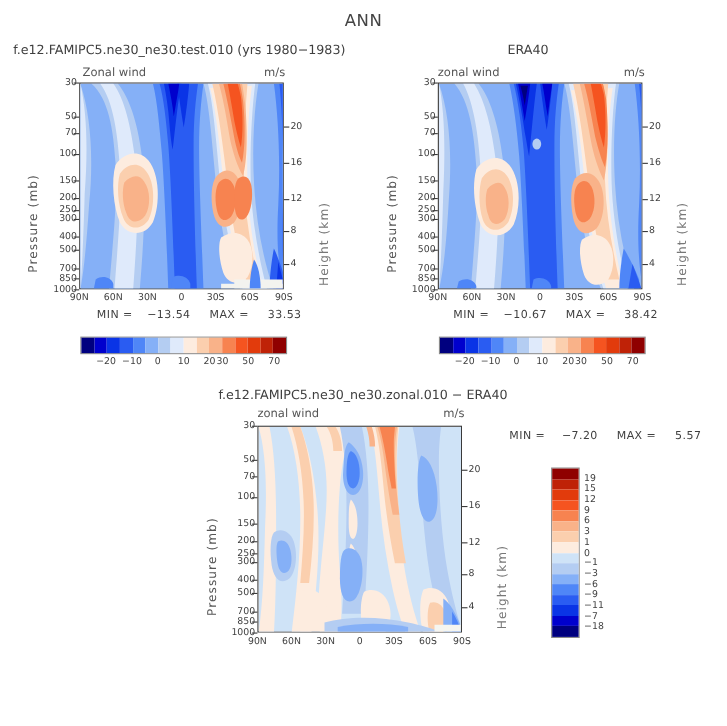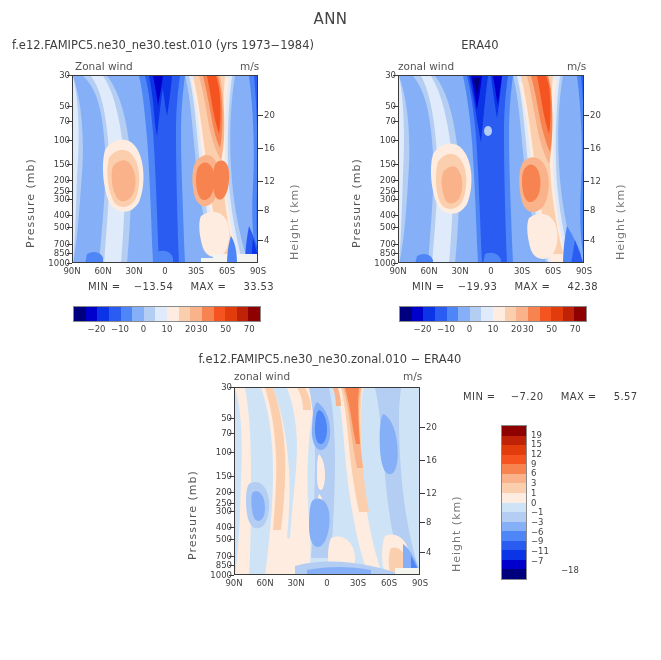--- a/index.html
+++ b/index.html
@@ -29,21 +29,21 @@
   .cbar-v > div{flex:1 1 auto;}
   .cbar-lbl{font-size:8.5px;color:#3f3f3f;position:absolute;white-space:nowrap;}
   .vcb-lbl{font-size:8.5px;color:#3f3f3f;line-height:1;white-space:nowrap;}
   .tickmark{position:absolute;background:#3a3a3a;}
 </style>
 </head>
 <body>
 
 <div class="abs ctr" id="main-title">ANN</div>
 
-<div class="abs panel-title" style="left:12px;top:38px;">f.e12.FAMIPC5.ne30_ne30.test.010 (yrs 1973−1984)</div>
+<div class="abs panel-title" style="left:12px;top:38px;">f.e12.FAMIPC5.ne30_ne30.test.010 (yrs 1980−1983)</div>
 
 <div class="abs axis-label" style="left:75px;top:60px;">Zonal wind</div>
 <div class="abs axis-label" style="left:240px;top:60px;">m/s</div>
 
 <div class="abs vert-left" style="left:24px;top:108px;height:140px;">Pressure (mb)</div>
 
 <div class="abs vert-left" style="left:288px;top:150px;height:110px;color:#777;">Height (km)</div>
 
 <div class="abs" id="ymod" style="left: 0px; top: 0px;">
     <div class="tick-txt abs" style="top: 70px; left: 38px; width: 32px; text-align: right;">30</div>
@@ -303,25 +303,25 @@
 
       <path d="M18,180 C24,176 32,178 34,184 L34,188 L16,188 Z" fill="#4f86f7"></path>
       <path d="M86,178 C92,175 100,177 102,184 L102,188 L84,188 Z" fill="#4f86f7"></path>
     </g>
   </svg>
 </div>
 
 <div class="abs minmax" style="left:412px;top:281px;">
   <span>MIN =</span>
   <span style="display:inline-block;width:6px"></span>
-  <span>−19.93</span>
+  <span>−10.67</span>
   <span style="display:inline-block;width:10px"></span>
   <span>MAX =</span>
   <span style="display:inline-block;width:10px"></span>
-  <span>42.38</span>
+  <span>38.42</span>
 </div>
 
 <div class="cbar-h abs" style="left:399px;top:306px;width:188px;height:16px;" id="cbar-obs">
     <div style="background: rgb(0, 0, 127);"></div>
     <div style="background: rgb(0, 0, 205);"></div>
     <div style="background: rgb(10, 52, 230);"></div>
     <div style="background: rgb(42, 92, 242);"></div>
     <div style="background: rgb(79, 134, 247);"></div>
     <div style="background: rgb(133, 176, 247);"></div>
     <div style="background: rgb(180, 205, 242);"></div>
@@ -496,13 +496,13 @@
 <div class="vcb-lbl abs" style="left: 531px; top: 469.438px;">6</div>
 <div class="vcb-lbl abs" style="left: 531px; top: 479.125px;">3</div>
 <div class="vcb-lbl abs" style="left: 531px; top: 488.812px;">1</div>
 <div class="vcb-lbl abs" style="left: 531px; top: 498.5px;">0</div>
 <div class="vcb-lbl abs" style="left: 531px; top: 508.188px;">−1</div>
 <div class="vcb-lbl abs" style="left: 531px; top: 517.875px;">−3</div>
 <div class="vcb-lbl abs" style="left: 531px; top: 527.562px;">−6</div>
 <div class="vcb-lbl abs" style="left: 531px; top: 537.25px;">−9</div>
 <div class="vcb-lbl abs" style="left: 531px; top: 546.938px;">−11</div>
 <div class="vcb-lbl abs" style="left: 531px; top: 556.625px;">−7</div>
-<div class="vcb-lbl abs" style="left: 561px; top: 566.312px;">−18</div>
+<div class="vcb-lbl abs" style="left: 531px; top: 566.312px;">−18</div>
 
 </body></html>

